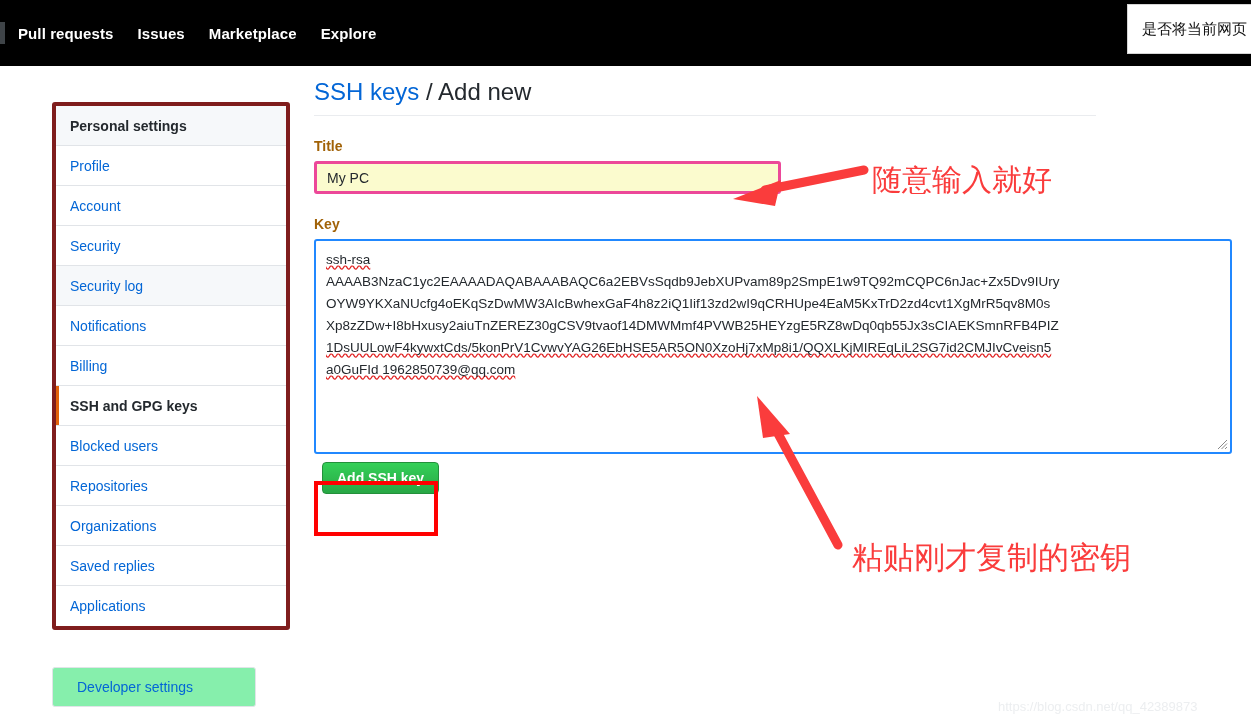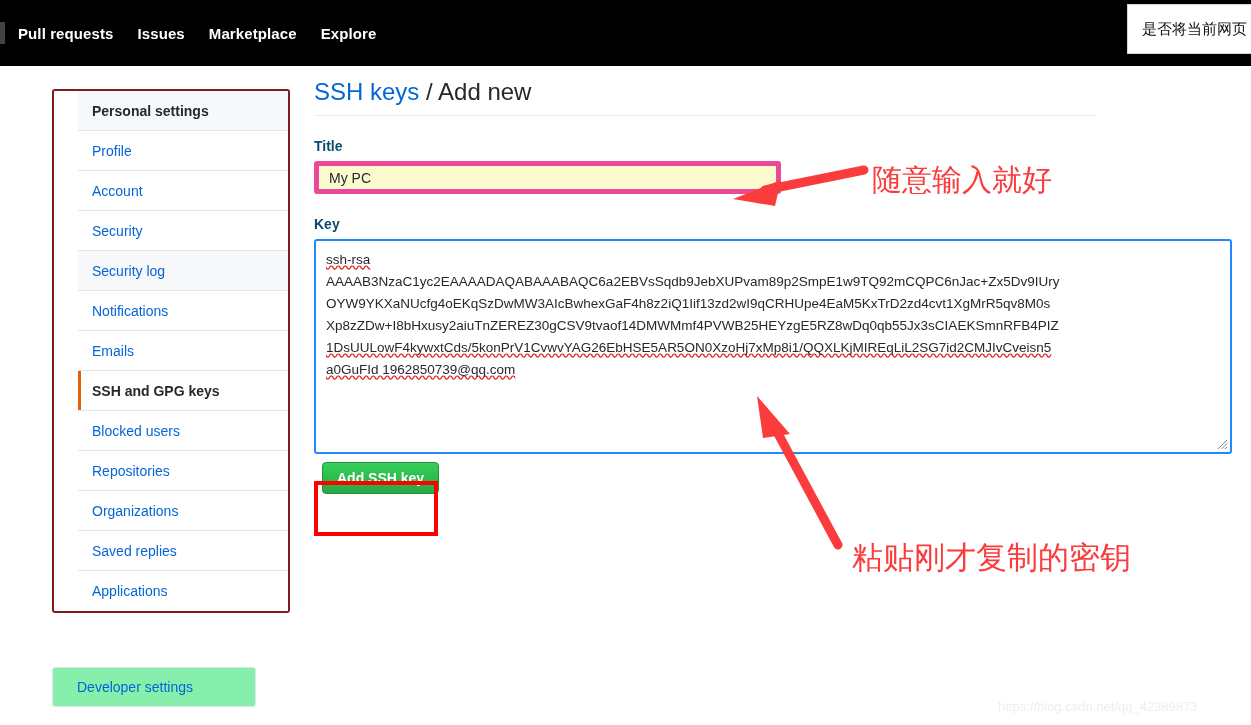--- a/index.html
+++ b/index.html
@@ -59,27 +59,26 @@
   #browser-popup .popup-text {
     font-size: 15px;
     color: #111111;
     white-space: nowrap;
     font-family: "DejaVu Sans", sans-serif;
   }
 
   
   #sidebar {
     position: absolute;
-    left: 52px; top: 89px;
+    left: 52px; top: 102px;
     width: 238px;
-    border: 2px solid #7f1d1d;
+    border: 4px solid #7f1d1d;
     border-radius: 3px;
     background: #ffffff;
     overflow: hidden;
-    padding-left: 24px;
   }
   .side-head {
     height: 40px;
     background: #f6f8fa;
     border-bottom: 1px solid #e1e4e8;
     display: flex;
     align-items: center;
     padding-left: 14px;
     font-size: 14px;
     color: #24292e;
@@ -135,30 +134,30 @@
     color: #24292e;
     font-weight: normal;
     padding-bottom: 9px;
     border-bottom: 1px solid #eaecef;
     white-space: nowrap;
   }
   #page-title .link { color: #0366d6; cursor: pointer; }
 
   .field-label {
     font-size: 14px;
-    color: #0c4a6e;
+    color: #a16207;
     font-weight: bold;
     margin-top: 22px;
     margin-bottom: 7px;
   }
 
   #title-input {
     width: 467px; height: 33px;
     background: #fbfbce;
-    border: 5px solid #ec4899;
+    border: 3px solid #ec4899;
     border-radius: 3px;
     font-size: 14px;
     color: #24292e;
     padding: 11px 10px;
     font-family: "Liberation Sans", sans-serif;
     outline: none;
   }
 
   #key-textarea-wrap {
     position: relative;
@@ -251,21 +250,21 @@
   <span class="popup-text">是否将当前网页</span>
 </div>
 
 <div id="sidebar">
   <div class="side-head">Personal settings</div>
   <div class="side-item">Profile</div>
   <div class="side-item">Account</div>
   <div class="side-item">Security</div>
   <div class="side-item shaded">Security log</div>
   <div class="side-item">Notifications</div>
-  <div class="side-item">Emails</div>
+  <div class="side-item">Billing</div>
   <div class="side-item active">SSH and GPG keys</div>
   <div class="side-item">Blocked users</div>
   <div class="side-item">Repositories</div>
   <div class="side-item">Organizations</div>
   <div class="side-item">Saved replies</div>
   <div class="side-item">Applications</div>
 </div>
 
 <div id="developer-settings-box">Developer settings</div>
 

